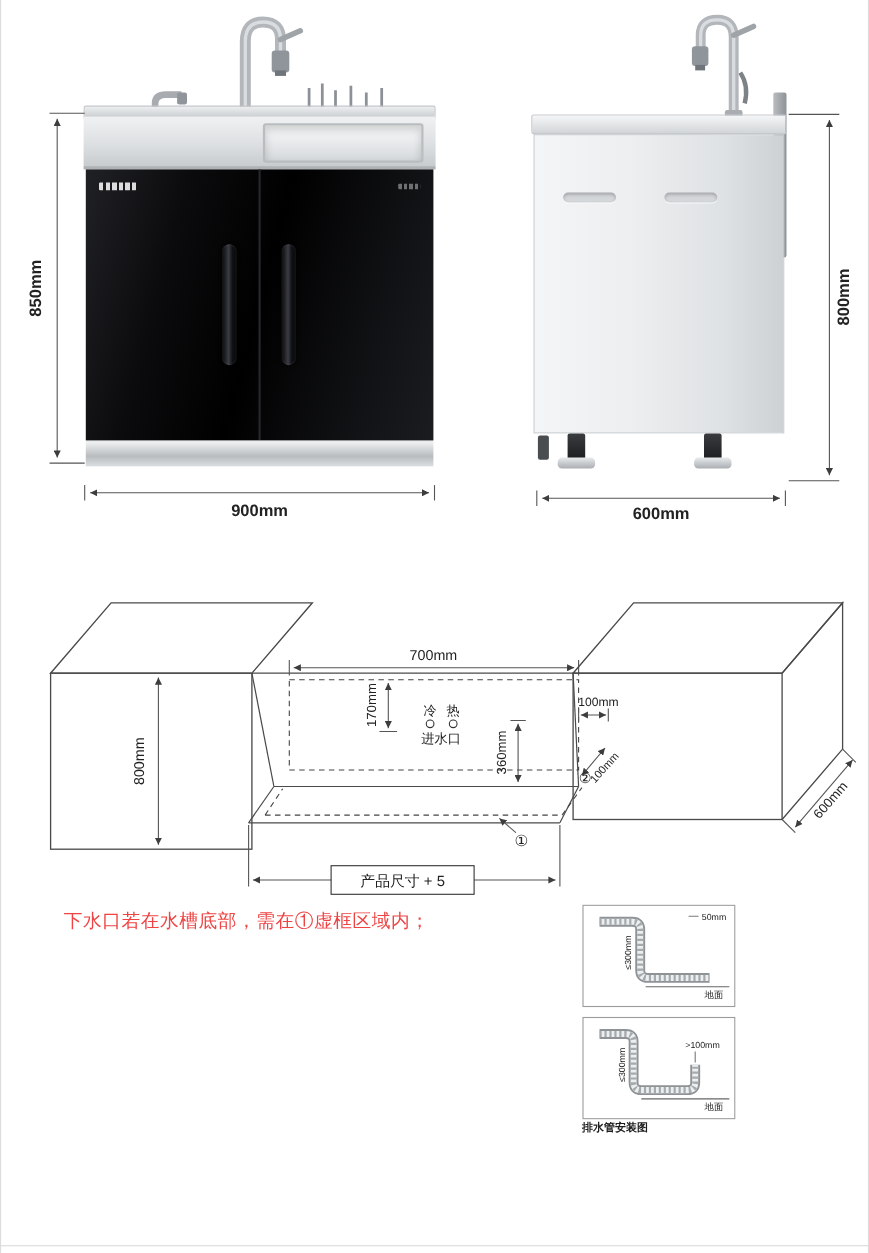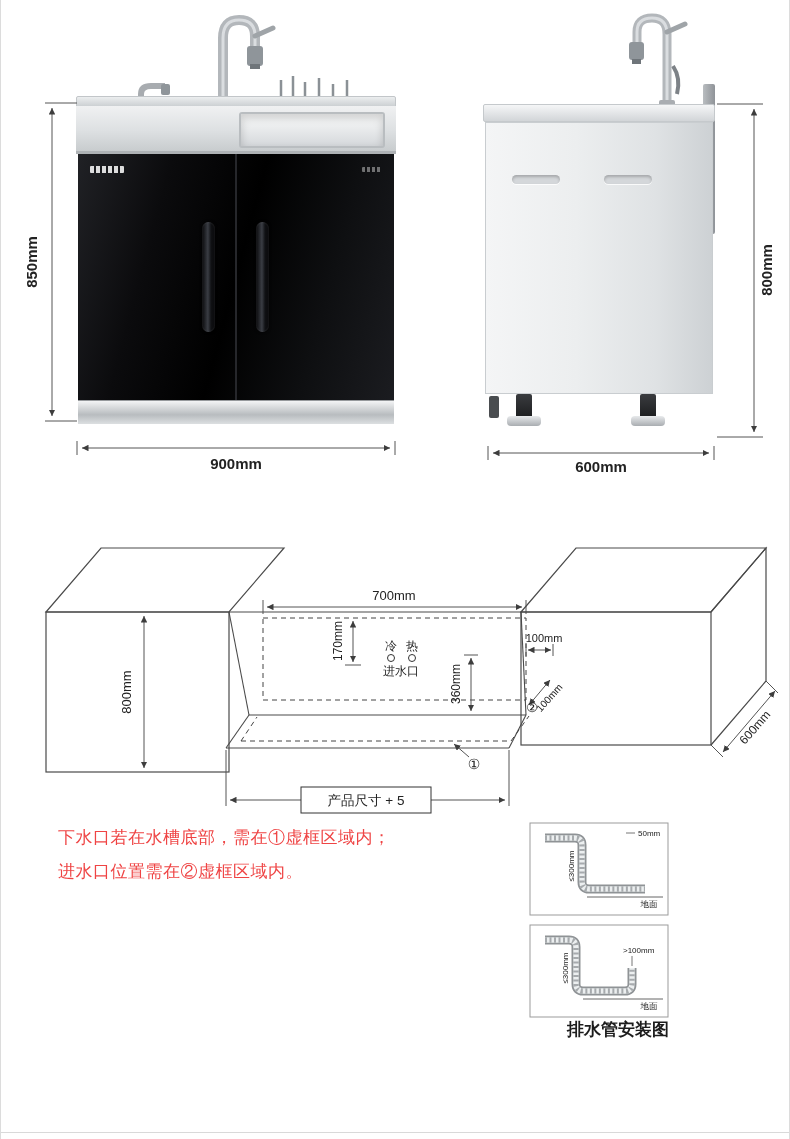--- a/index.html
+++ b/index.html
@@ -54,22 +54,22 @@
                 background:linear-gradient(180deg,#3a3c3f,#1c1d1f); }
   .foot .base { position:absolute; left:0; top:22px; width:34px; height:10px; border-radius:4px;
                 background:linear-gradient(180deg,#e8eaec,#a9adb1); }
   .foot.f1 { left:24px; } .foot.f2 { left:148px; }
   .drain-stub { left:6px; top:390px; width:10px; height:22px; background:#4a4d50; border-radius:2px; }
 
   
   .notes { left:57px; top:826px; width:460px; color:#ef4444; font-size:17px; }
   .notes div { height:34px; letter-spacing:.5px; }
 
-  .drain-caption { left:528px; top:1018px; width:140px; text-align:right;
-                   font-weight:bold; font-size:17px; color:#1c1c1c; }
+  .drain-caption { left:528px; top:1018px; width:140px; text-align:left;
+                   font-weight:bold; font-size:10px; color:#1c1c1c; }
 
   .bottom-rule { left:0; top:1132px; width:100%; height:1px; background:#d9d9d9; }
 </style>
 </head>
 <body>
 
 <div class="page">
 
   <div class="abs front-product">
     <svg class="abs" style="left:105px;top:2px;" width="100" height="106">
@@ -259,21 +259,20 @@
       <path d="M225,750 V806"></path>
         <path d="M508,750 V806"></path>
       <line x1="229" y1="800" x2="504" y2="800" marker-start="url(#arr)" marker-end="url(#arr)"></line>
     </g>
     <rect x="300" y="787" width="130" height="26" fill="#fff" stroke="#333" stroke-width="1"></rect>
     <text x="365" y="805" text-anchor="middle" font-size="13.5">产品尺寸 + 5</text>
   </svg>
 
   <div class="abs notes">
     <div>下水口若在水槽底部，需在①虚框区域内；</div>
-    <div>进水口位置需在②虚框区域内。</div>
   </div>
 
   <svg class="abs" style="left:528px;top:822px;" width="140" height="196" viewBox="0 0 140 196">
 
     <rect x="1" y="1" width="138" height="92" fill="#fff" stroke="#9b9b9b"></rect>
     <g fill="none">
       <path d="M16,16 H46 Q53,16 53,23 V60 Q53,67 60,67 H116" stroke="#8f9396" stroke-width="9"></path>
       <path d="M16,16 H46 Q53,16 53,23 V60 Q53,67 60,67 H116" stroke="#eceff0" stroke-width="5.5"></path>
       <path d="M16,16 H46 Q53,16 53,23 V60 Q53,67 60,67 H116" stroke="#a6aaad" stroke-width="5.5" stroke-dasharray="2 2.5"></path>
     </g>

